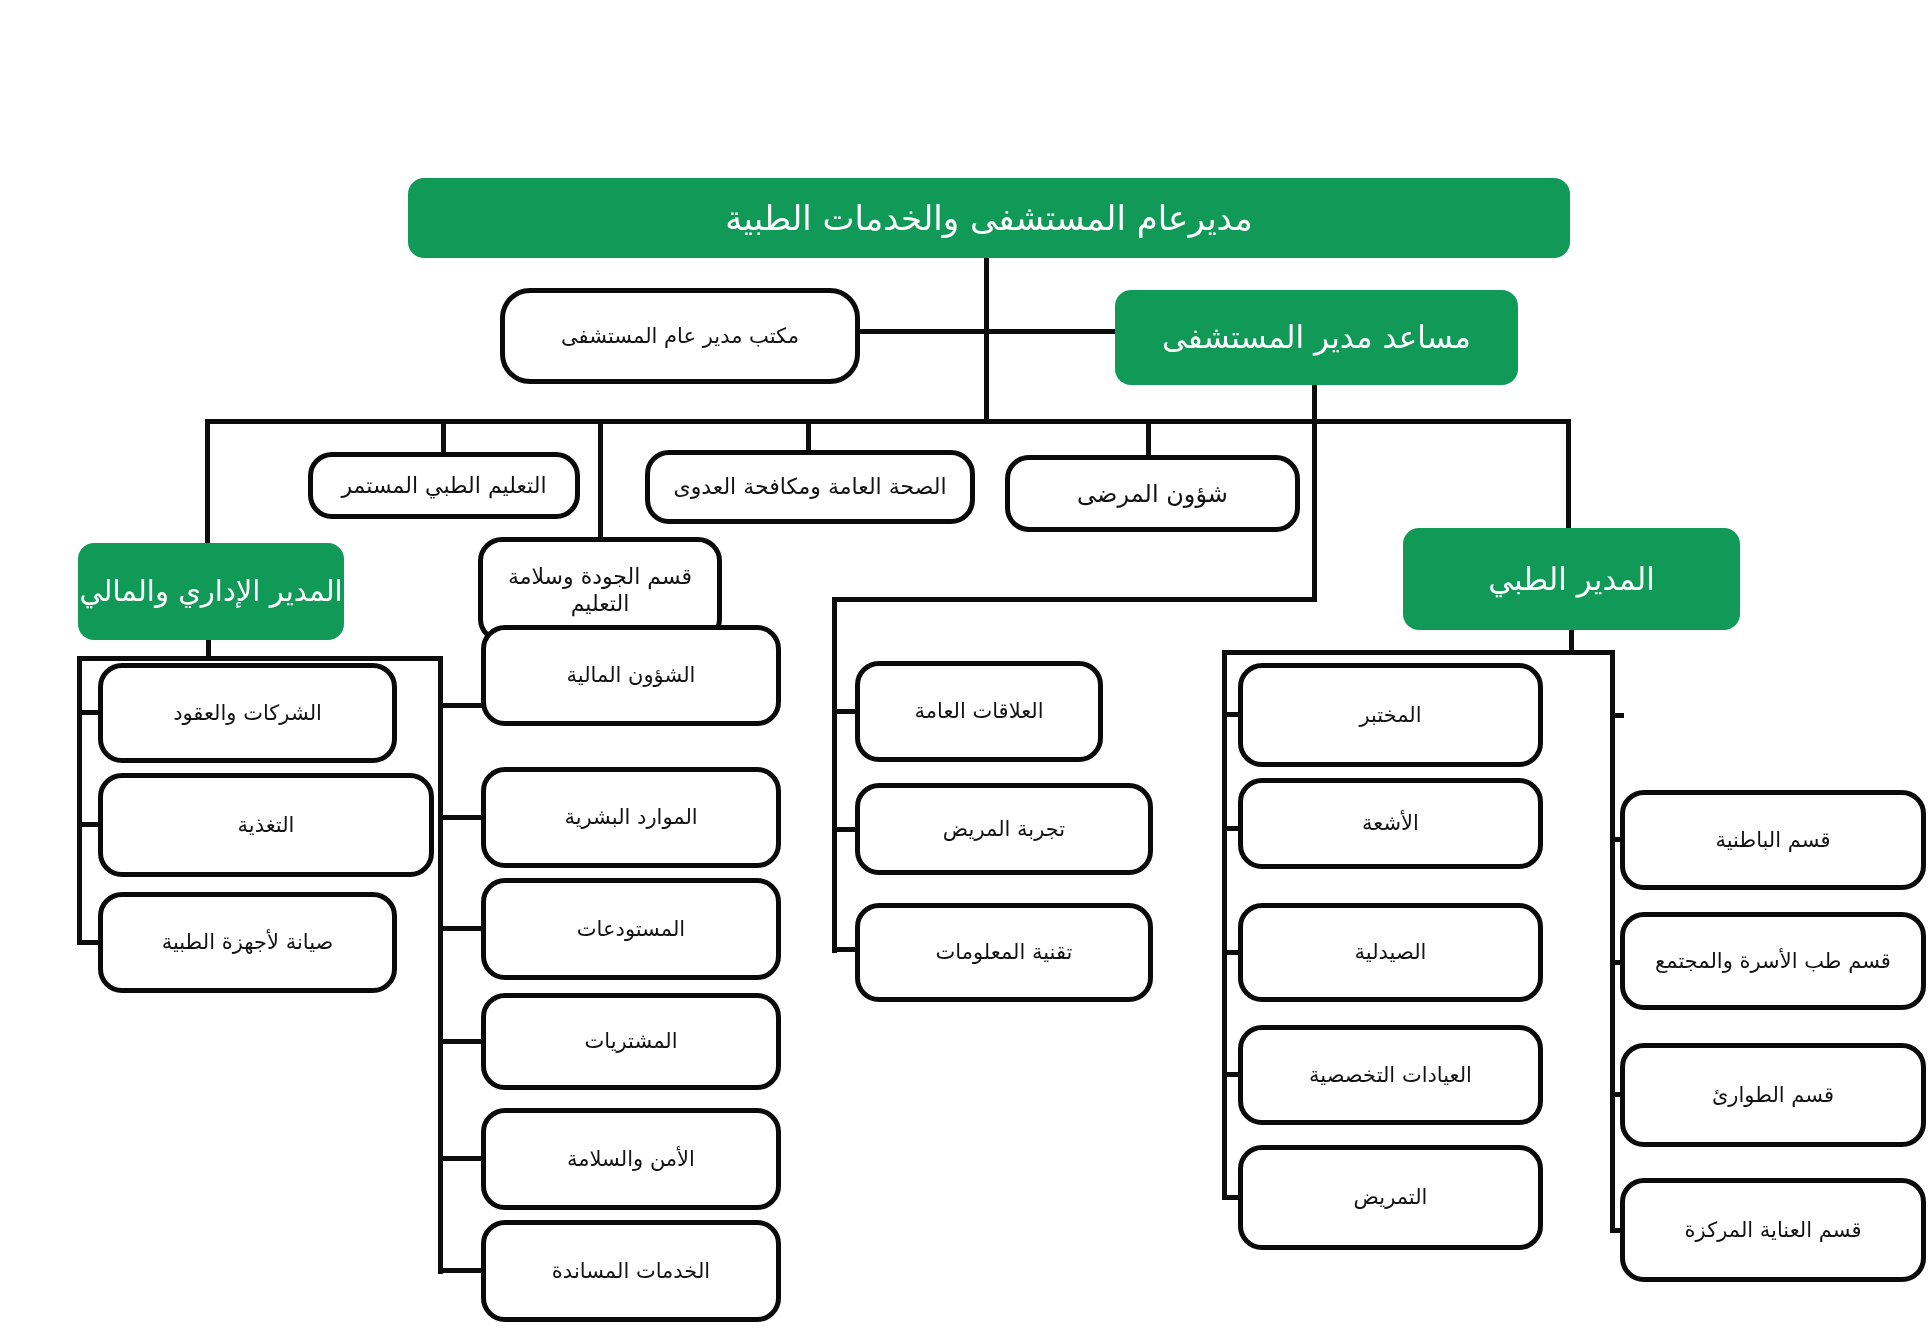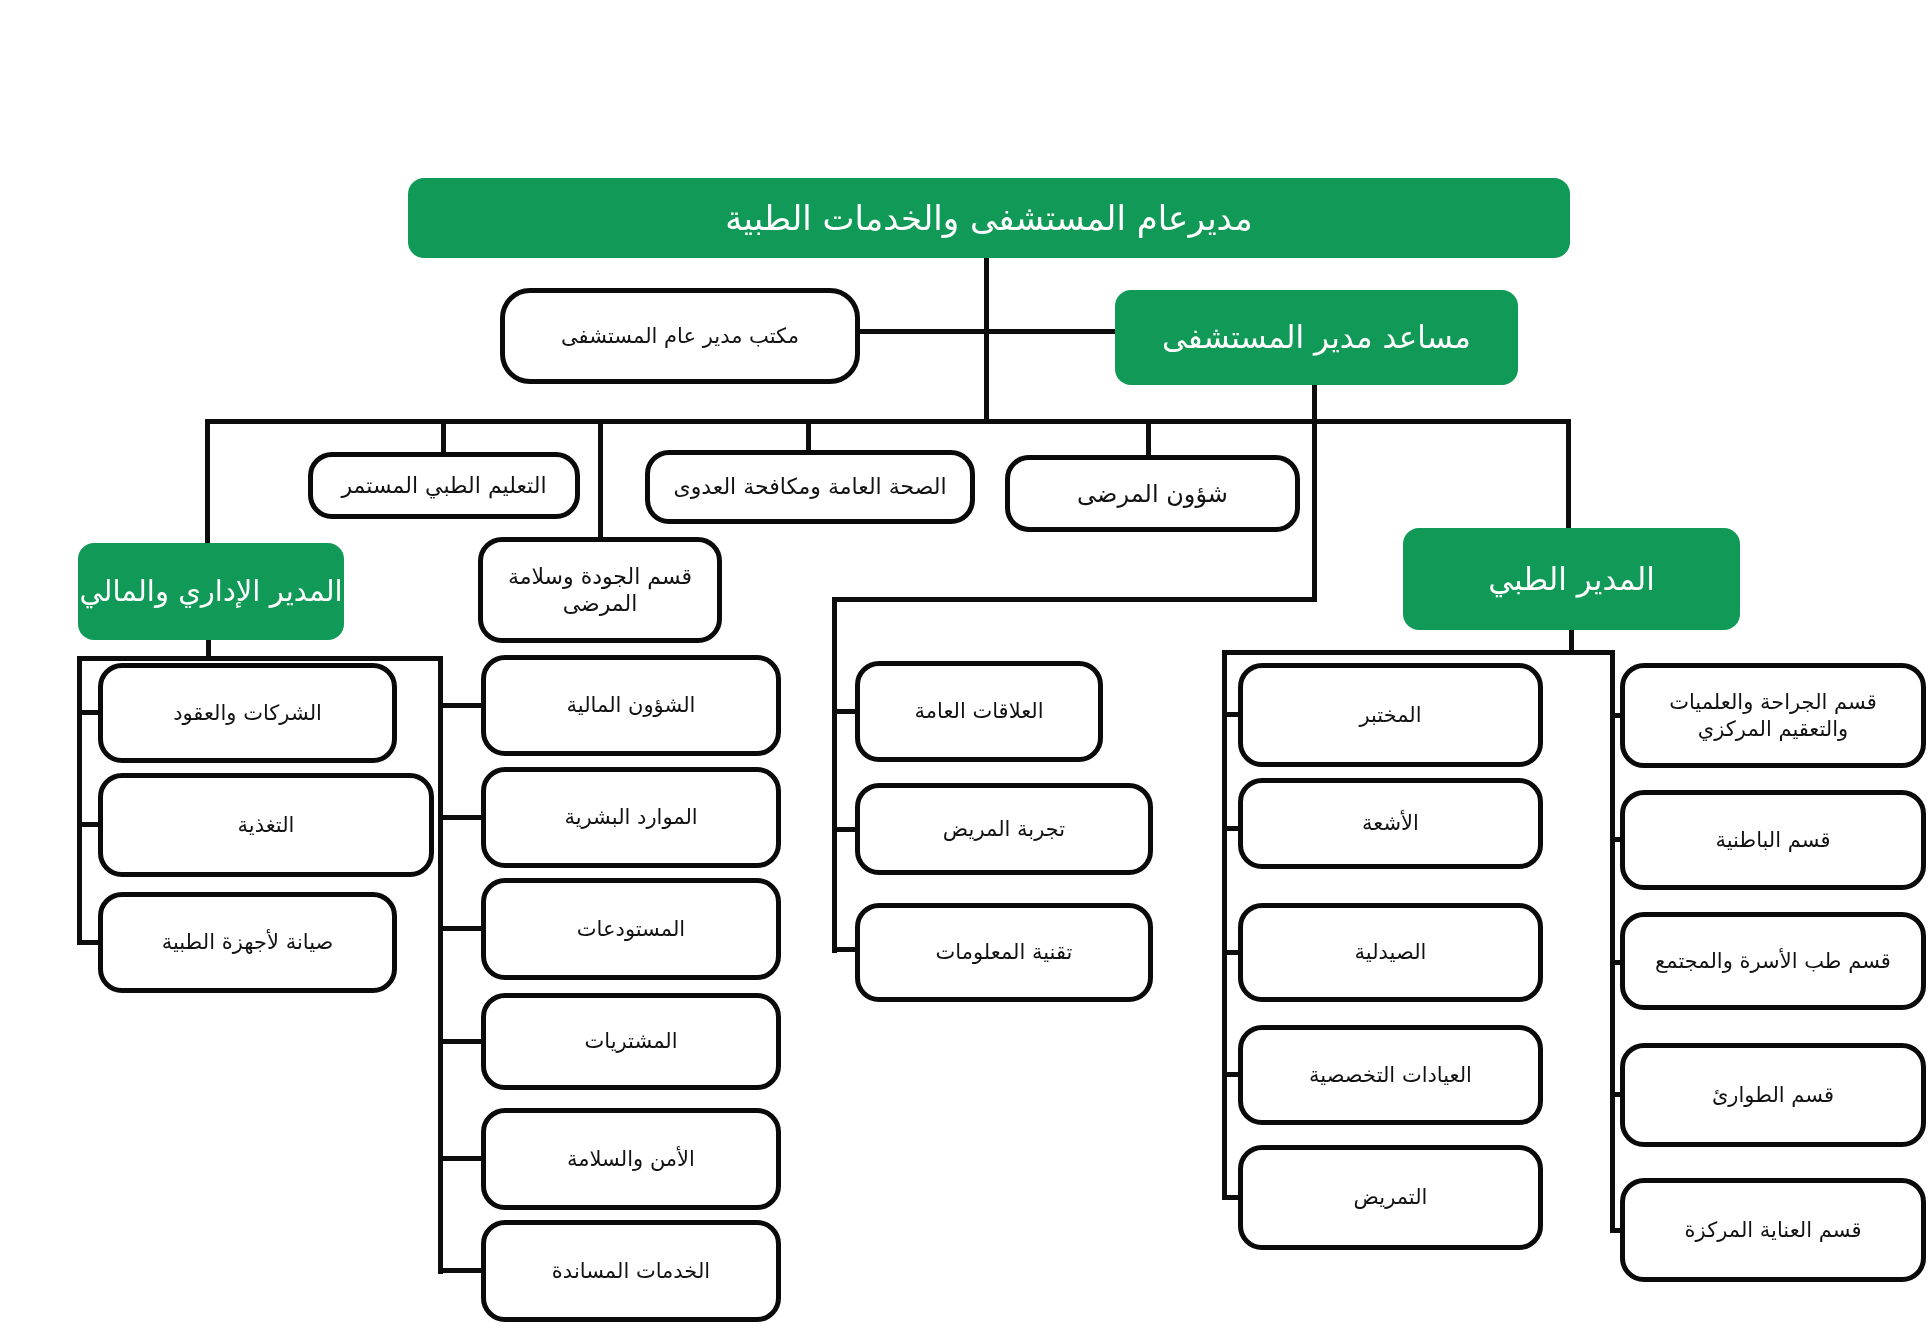--- a/index.html
+++ b/index.html
@@ -96,44 +96,43 @@
   <div class="node green" style="left:1115px;top:290px;width:403px;height:95px;font-size:31px">مساعد مدير المستشفى</div>
 
   <div class="node white" style="left:308px;top:452px;width:272px;height:67px;font-size:22px">التعليم الطبي المستمر</div>
 
   <div class="node white" style="left:645px;top:450px;width:330px;height:74px;font-size:22px">الصحة العامة ومكافحة العدوى</div>
 
   <div class="node white" style="left:1005px;top:455px;width:295px;height:77px;font-size:24px">شؤون المرضى</div>
 
   <div class="node green" style="left:78px;top:543px;width:266px;height:97px;font-size:29px">المدير الإداري والمالي</div>
 
-  <div class="node white" style="left:478px;top:537px;width:244px;height:106px;font-size:22px">قسم الجودة وسلامة المرضى</div>
+  <div class="node white" style="left:478px;top:537px;width:244px;height:106px;font-size:22px">قسم الجودة وسلامة التعليم</div>
 
   <div class="node green" style="left:1403px;top:528px;width:337px;height:102px;font-size:31px">المدير الطبي</div>
 
   <div class="node white" style="left:98px;top:663px;width:299px;height:100px;font-size:21px">الشركات والعقود</div>
   <div class="node white" style="left:98px;top:773px;width:336px;height:104px;font-size:21px">التغذية</div>
   <div class="node white" style="left:98px;top:892px;width:299px;height:101px;font-size:21px">صيانة لأجهزة الطبية</div>
 
-  <div class="node white" style="left:481px;top:655px;width:300px;height:101px;font-size:21px">الشؤون المالية</div>
+  <div class="node white" style="left:481px;top:625px;width:300px;height:101px;font-size:21px">الشؤون المالية</div>
   <div class="node white" style="left:481px;top:767px;width:300px;height:101px;font-size:21px">الموارد البشرية</div>
   <div class="node white" style="left:481px;top:878px;width:300px;height:102px;font-size:21px">المستودعات</div>
   <div class="node white" style="left:481px;top:993px;width:300px;height:97px;font-size:21px">المشتريات</div>
   <div class="node white" style="left:481px;top:1108px;width:300px;height:102px;font-size:21px">الأمن والسلامة</div>
   <div class="node white" style="left:481px;top:1220px;width:300px;height:102px;font-size:21px">الخدمات المساندة</div>
 
   <div class="node white" style="left:855px;top:661px;width:248px;height:101px;font-size:21px">العلاقات العامة</div>
   <div class="node white" style="left:855px;top:783px;width:298px;height:92px;font-size:21px">تجربة المريض</div>
   <div class="node white" style="left:855px;top:903px;width:298px;height:99px;font-size:21px">تقنية المعلومات</div>
 
   <div class="node white" style="left:1238px;top:663px;width:305px;height:104px;font-size:21px">المختبر</div>
   <div class="node white" style="left:1238px;top:778px;width:305px;height:91px;font-size:21px">الأشعة</div>
   <div class="node white" style="left:1238px;top:903px;width:305px;height:99px;font-size:21px">الصيدلية</div>
   <div class="node white" style="left:1238px;top:1025px;width:305px;height:100px;font-size:21px">العيادات التخصصية</div>
   <div class="node white" style="left:1238px;top:1145px;width:305px;height:105px;font-size:21px">التمريض</div>
 
-  <div class="node white" style="left:1620px;top:663px;width:306px;height:105px;font-size:21px">قسم الجراحة والعلميات والتعقيم المركزي</div>
   <div class="node white" style="left:1620px;top:790px;width:306px;height:100px;font-size:21px">قسم الباطنية</div>
   <div class="node white" style="left:1620px;top:912px;width:306px;height:98px;font-size:21px">قسم طب الأسرة والمجتمع</div>
   <div class="node white" style="left:1620px;top:1043px;width:306px;height:104px;font-size:21px">قسم الطوارئ</div>
   <div class="node white" style="left:1620px;top:1178px;width:306px;height:104px;font-size:21px">قسم العناية المركزة</div>
 
 </div>
 
 </body></html>

